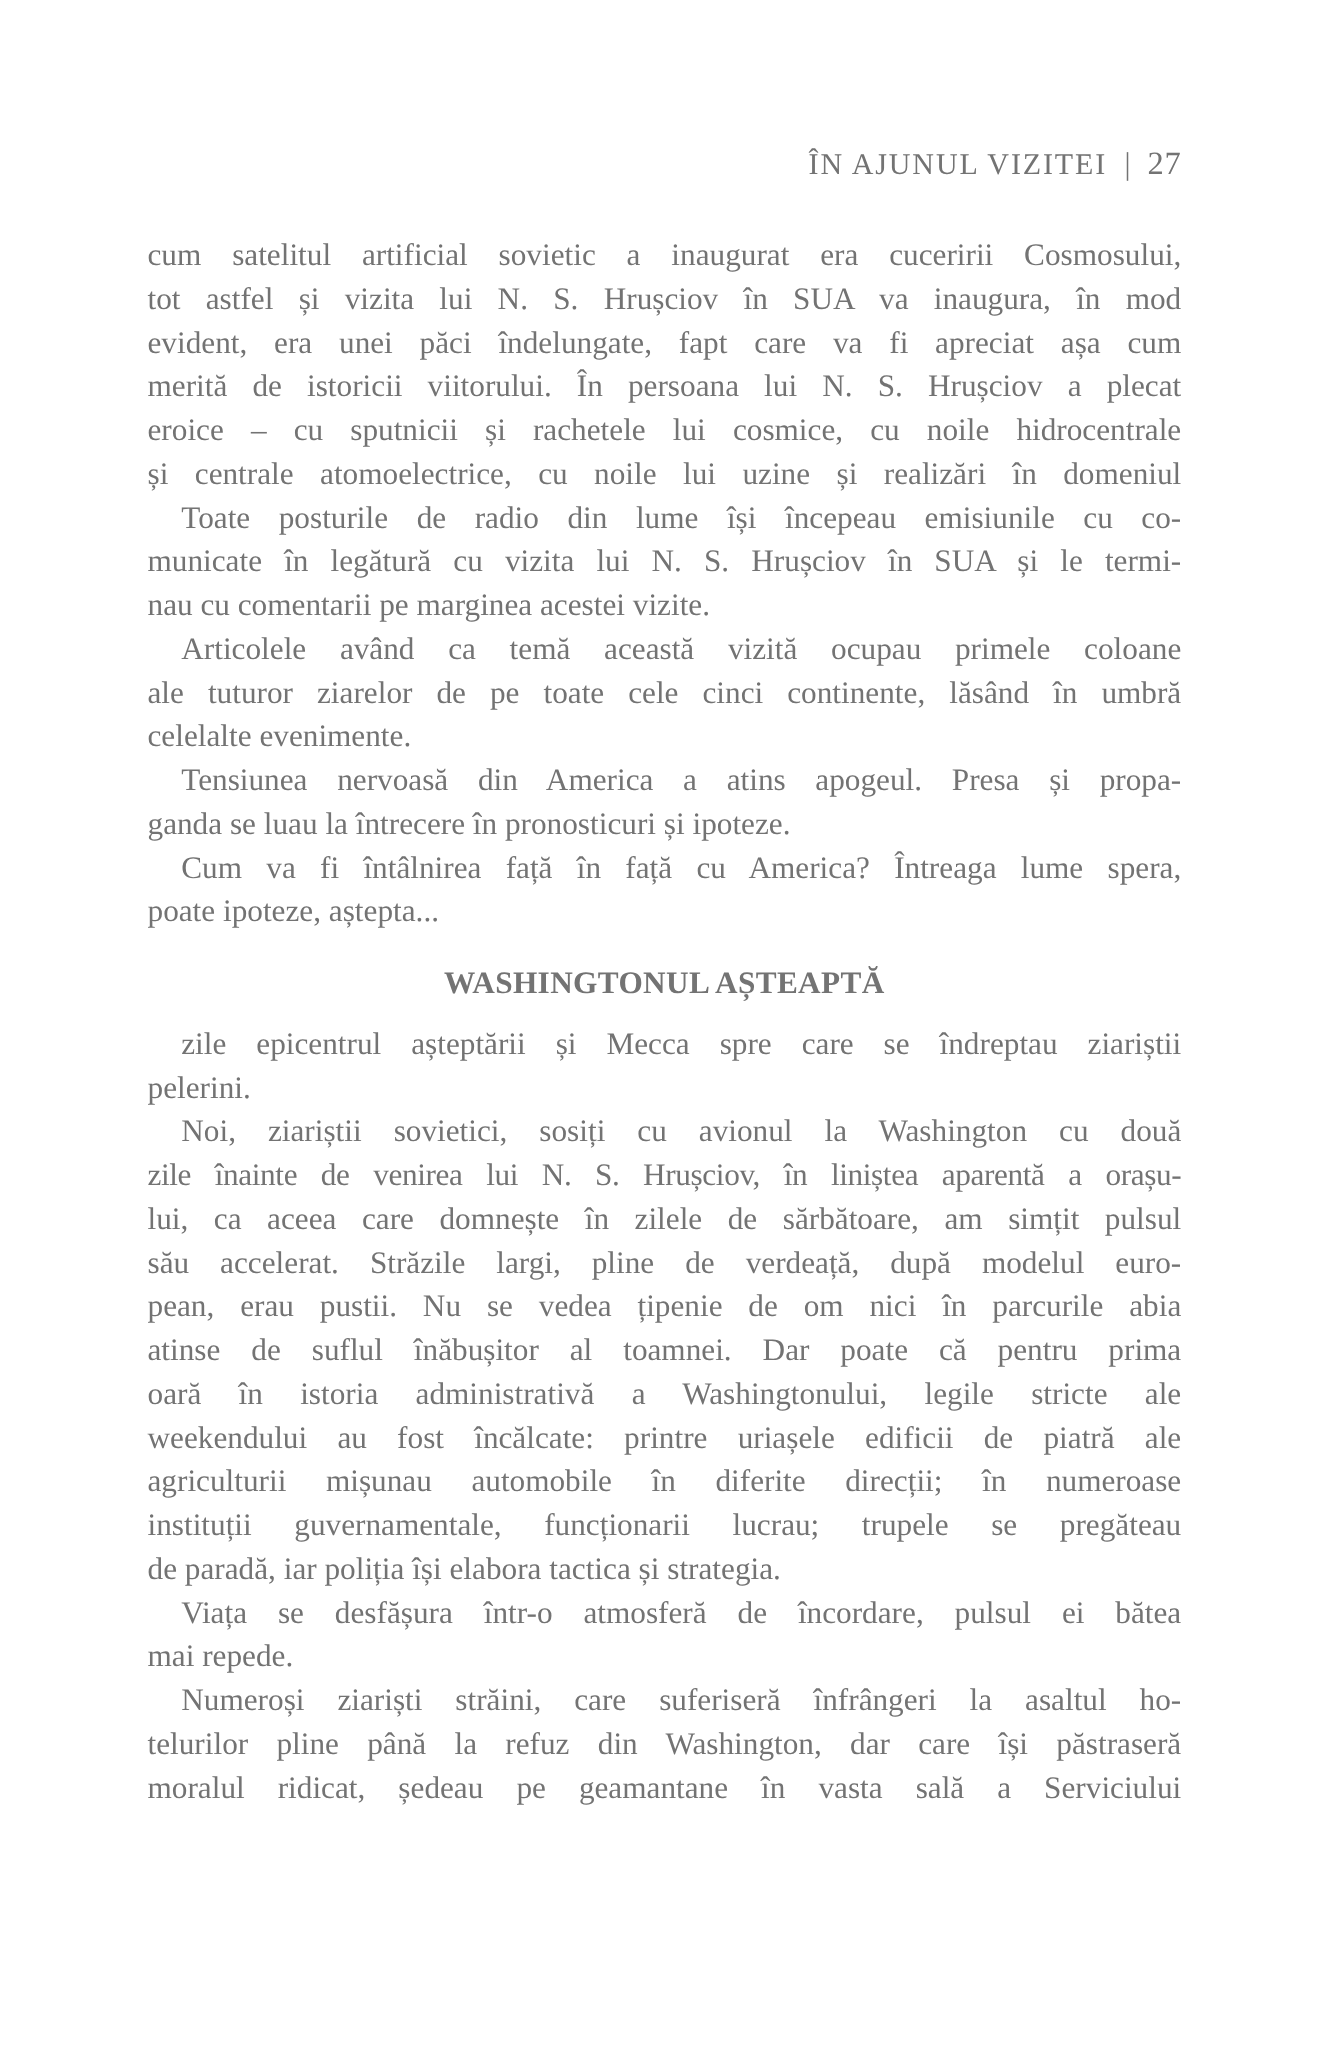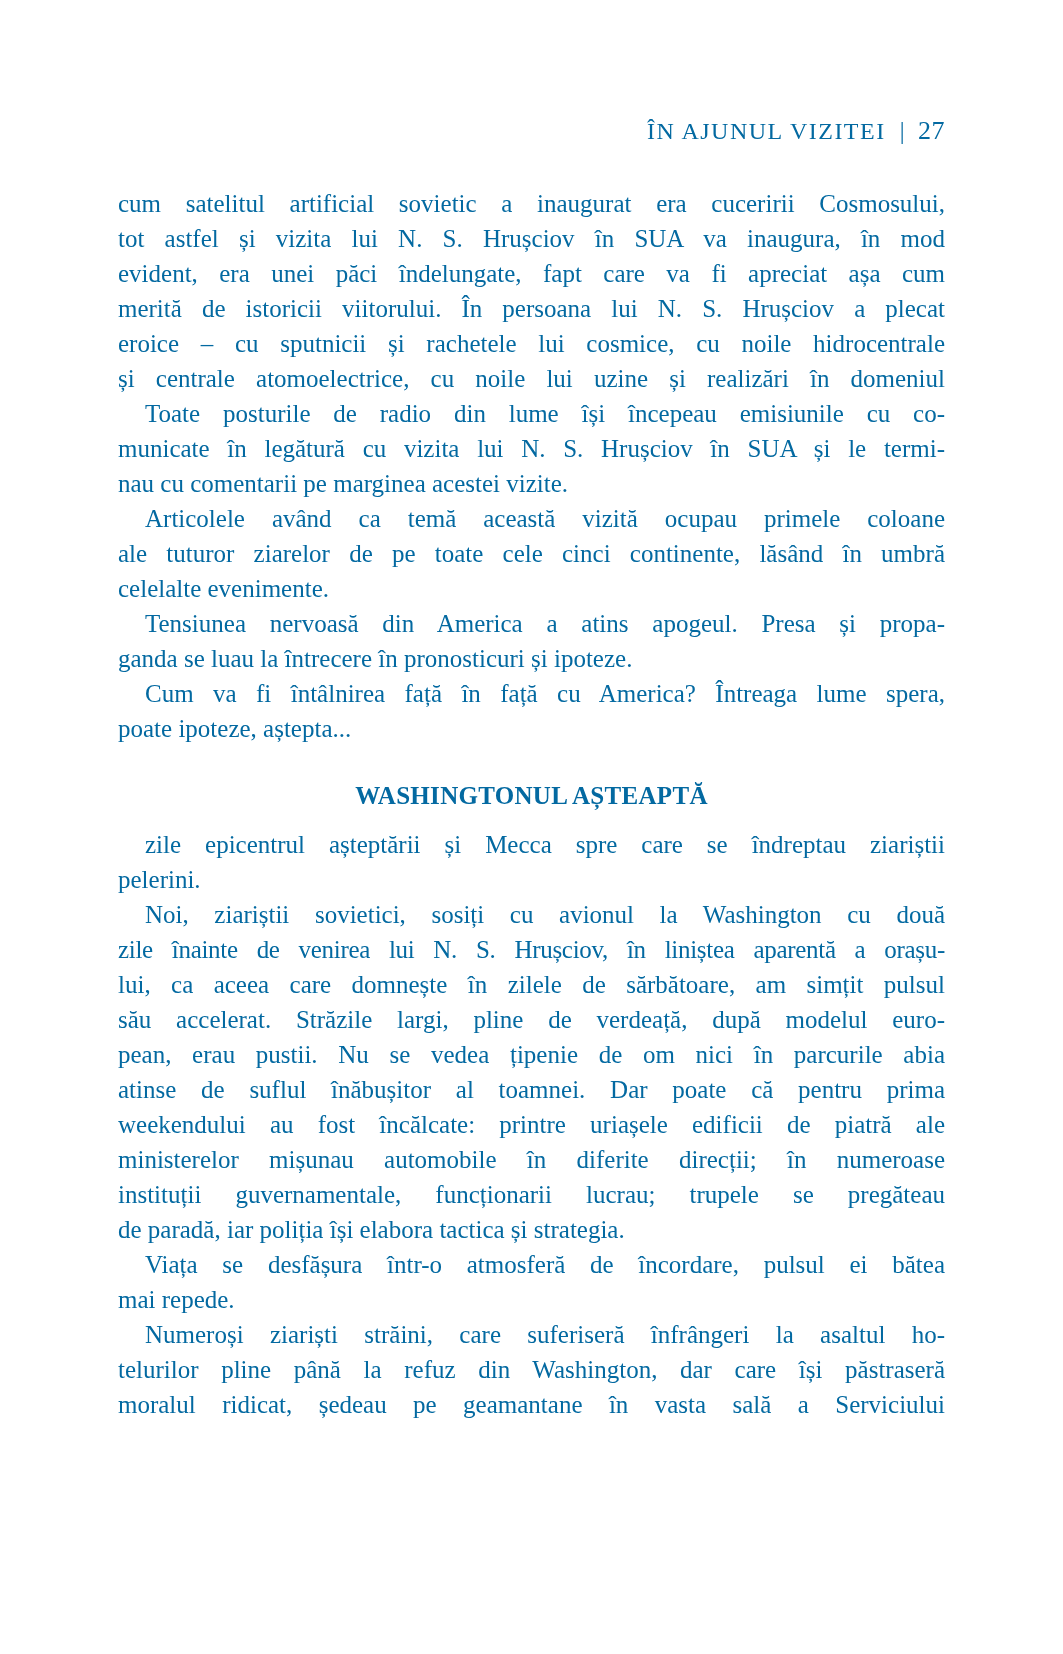--- a/index.html
+++ b/index.html
@@ -7,21 +7,21 @@
     padding: 0;
     background: #ffffff;
   }
   .page {
     position: relative;
     width: 1063px;
     height: 1654px;
     box-sizing: border-box;
     padding: 116px 118px 0 118px;
     background: #ffffff;
-    color: #0369a1;
+    color: #737373;
     font-family: "Liberation Serif", "DejaVu Serif", serif;
     overflow: hidden;
   }
   .running-header {
     text-align: right;
     font-size: 24px;
     line-height: 30px;
     letter-spacing: 1.5px;
     margin-bottom: 40px;
     white-space: nowrap;
@@ -55,21 +55,21 @@
   .line.heavy {
     font-weight: 400;
     letter-spacing: -0.3px;
   }
   .section-heading {
     text-align: center;
     font-weight: bold;
     font-size: 25px;
     line-height: 35px;
     letter-spacing: 0.3px;
-    margin: 32px 0 14px 0;
+    margin: 22px 0 14px 0;
   }
 </style>
 </head>
 <body>
 
 <div class="page">
   <div class="running-header">
     <span>ÎN AJUNUL VIZITEI</span><span class="sep">|</span><span class="pagenum">27</span>
   </div>
   <div class="body-text" id="content">
@@ -104,22 +104,23 @@
         <div class="line">zile epicentrul așteptării și Mecca spre care se îndreptau ziariștii</div>
         <div class="line last">pelerini.</div>
       </div>
       <div class="paragraph indent">
         <div class="line">Noi, ziariștii sovietici, sosiți cu avionul la Washington cu două</div>
         <div class="line heavy">zile înainte de venirea lui N. S. Hrușciov, în liniștea aparentă a orașu-</div>
         <div class="line">lui, ca aceea care domnește în zilele de sărbătoare, am simțit pulsul</div>
         <div class="line">său accelerat. Străzile largi, pline de verdeață, după modelul euro-</div>
         <div class="line">pean, erau pustii. Nu se vedea țipenie de om nici în parcurile abia</div>
         <div class="line">atinse de suflul înăbușitor al toamnei. Dar poate că pentru prima</div>
+        <div class="line">oară în istoria administrativă a Washingtonului, legile stricte ale</div>
         <div class="line">weekendului au fost încălcate: printre uriașele edificii de piatră ale</div>
-        <div class="line">ministerelor mișunau automobile în diferite direcții; în numeroase</div>
+        <div class="line">agriculturii mișunau automobile în diferite direcții; în numeroase</div>
         <div class="line">instituții guvernamentale, funcționarii lucrau; trupele se pregăteau</div>
         <div class="line last">de paradă, iar poliția își elabora tactica și strategia.</div>
       </div>
       <div class="paragraph indent">
         <div class="line">Viața se desfășura într-o atmosferă de încordare, pulsul ei bătea</div>
         <div class="line last">mai repede.</div>
       </div>
       <div class="paragraph indent">
         <div class="line">Numeroși ziariști străini, care suferiseră înfrângeri la asaltul ho-</div>
         <div class="line">telurilor pline până la refuz din Washington, dar care își păstraseră</div>

